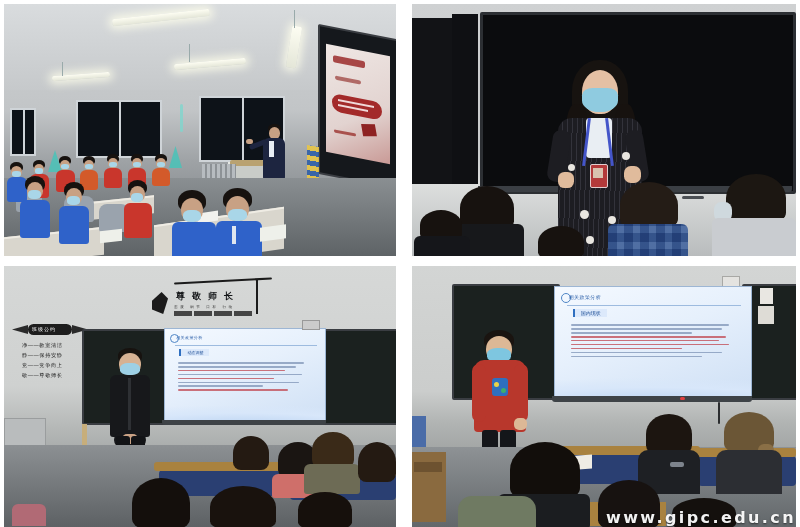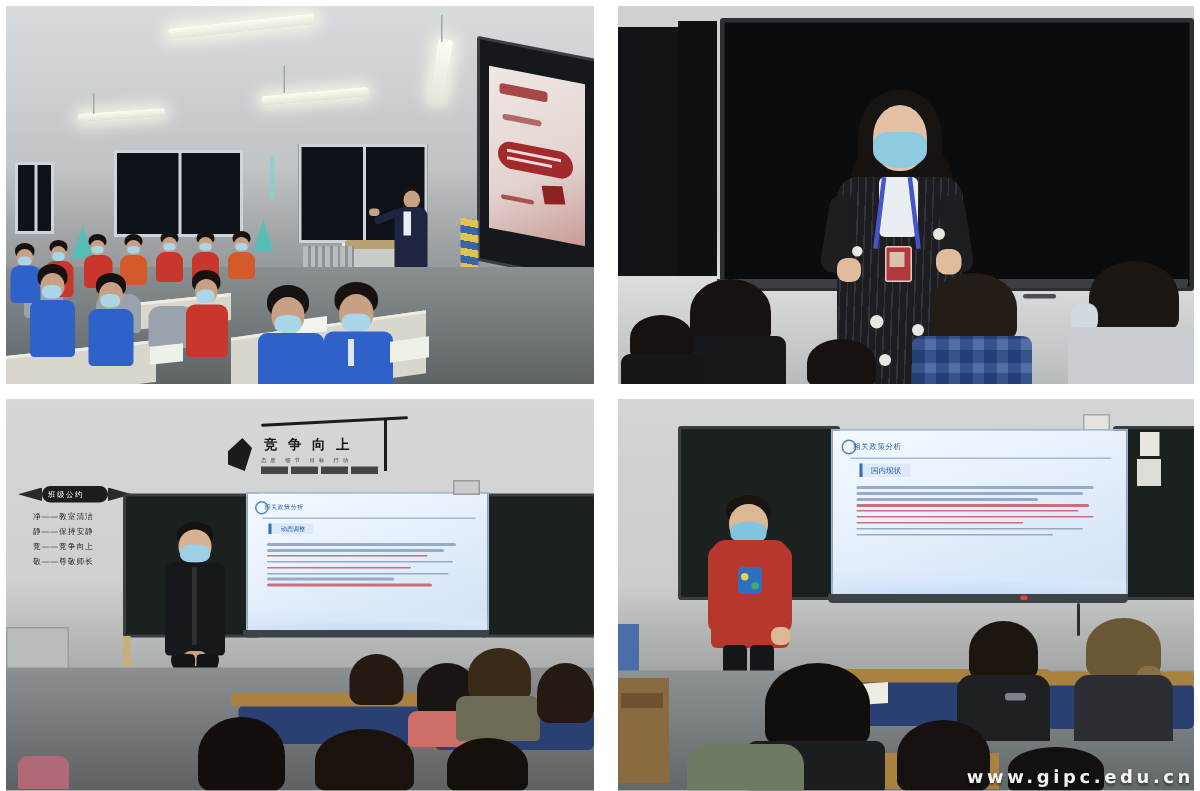--- a/index.html
+++ b/index.html
@@ -34,21 +34,21 @@
   .desk{position:absolute;background:#d9d6cd;border-top:2px solid #efece4;}
   .chair{position:absolute;background:#9aa3ad;border-radius:8px 8px 3px 3px;}
   .floor{position:absolute;left:0;right:0;bottom:0;}
   .win{position:absolute;background:#0d1218;border:2px solid #cfd4d8;}
   .win:after{content:"";position:absolute;left:50%;top:0;bottom:0;width:2px;background:#cfd4d8;}
 
   
   #wm{position:absolute;right:4px;bottom:2px;text-align:right;pointer-events:none;}
   #wm .cn{font-family:"DejaVu Sans",sans-serif;font-size:15px;font-weight:bold;color:rgba(255,255,255,.93);
           letter-spacing:3px;line-height:17px;text-shadow:0 1px 2px rgba(0,0,0,.55);white-space:nowrap;}
-  #wm .url{font-family:"DejaVu Sans",sans-serif;font-size:12px;font-weight:bold;color:rgba(255,255,255,.95);
+  #wm .url{font-family:"DejaVu Sans",sans-serif;font-size:16px;font-weight:bold;color:rgba(255,255,255,.95);
            letter-spacing:2.4px;line-height:14px;text-shadow:0 1px 2px rgba(0,0,0,.55);white-space:nowrap;}
 
   .wallart{position:absolute;color:#1b1b1b;font-family:"DejaVu Sans",sans-serif;white-space:nowrap;}
 </style>
 </head>
 <body>
 
 <div id="collage">
 
   <div class="photo" style="left:4px;top:4px;width:392px;height:252px;">
@@ -262,21 +262,21 @@
 
   <div class="photo" style="left:4px;top:266px;width:392px;height:261px;">
     <div class="inner">
       <div class="wall" style="background:linear-gradient(180deg,#d6d8d7 0%,#cfd1d0 46%,#b5b8b7 62%,#7d8182 100%);"></div>
 
       <div class="wallart" style="left:148px;top:8px;width:120px;height:44px;">
         <div style="position:absolute;left:0;top:18px;width:16px;height:22px;background:#1b1b1b;clip-path:polygon(0 40%,60% 0,100% 30%,70% 100%,0 80%);"></div>
         <div style="position:absolute;left:22px;top:6px;right:0;height:2px;background:#1b1b1b;border-radius:2px;
                     transform:rotate(-3deg);"></div>
         <div style="position:absolute;left:104px;top:6px;width:2px;height:34px;background:#1b1b1b;"></div>
-        <div style="position:absolute;left:24px;top:16px;font-size:9px;font-weight:bold;letter-spacing:7px;color:#16181a;">竞争向上</div>
+        <div style="position:absolute;left:24px;top:16px;font-size:9px;font-weight:bold;letter-spacing:7px;color:#16181a;">尊敬师长</div>
         <div style="position:absolute;left:22px;top:31px;font-size:3.6px;letter-spacing:2.6px;color:#333;">态度 细节 目标 行动</div>
         <div style="position:absolute;left:22px;top:37px;width:80px;height:5px;
              background:repeating-linear-gradient(90deg,#2b2b2b 0 18px,transparent 18px 20px);opacity:.85;"></div>
       </div>
 
       <div style="position:absolute;left:8px;top:58px;width:76px;height:62px;">
         <div style="position:absolute;left:16px;top:0;width:44px;height:11px;background:#1d1d1d;border-radius:6px;"></div>
         <div style="position:absolute;left:20px;top:2px;font-size:5px;color:#fff;letter-spacing:1px;">班级公约</div>
         <div style="position:absolute;left:0;top:1px;width:16px;height:9px;background:#2a2a2a;clip-path:polygon(0 50%,100% 0,100% 100%);"></div>
         <div style="position:absolute;left:60px;top:1px;width:16px;height:9px;background:#2a2a2a;clip-path:polygon(0 0,100% 50%,0 100%);"></div>

